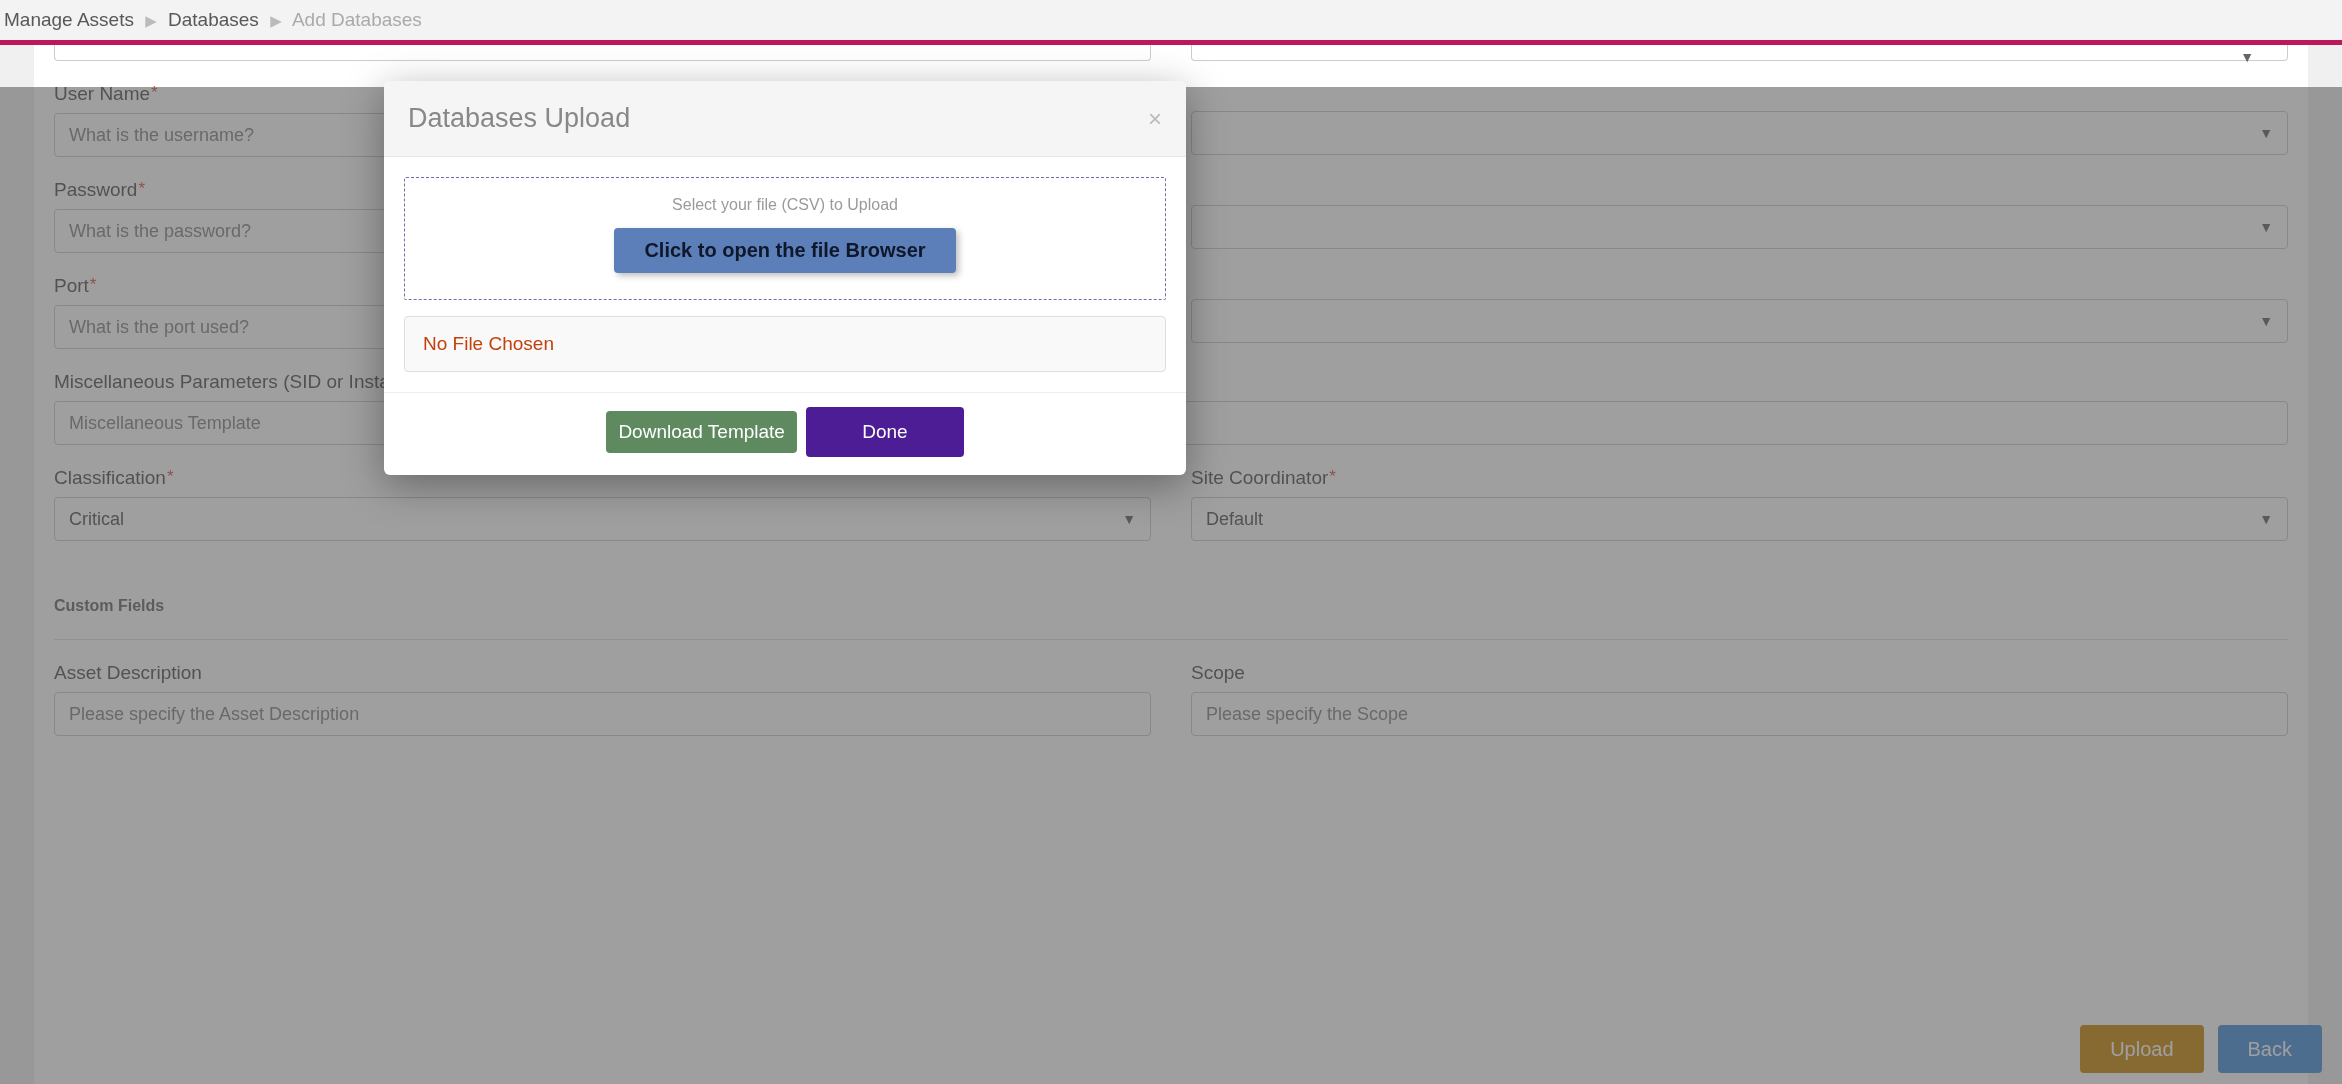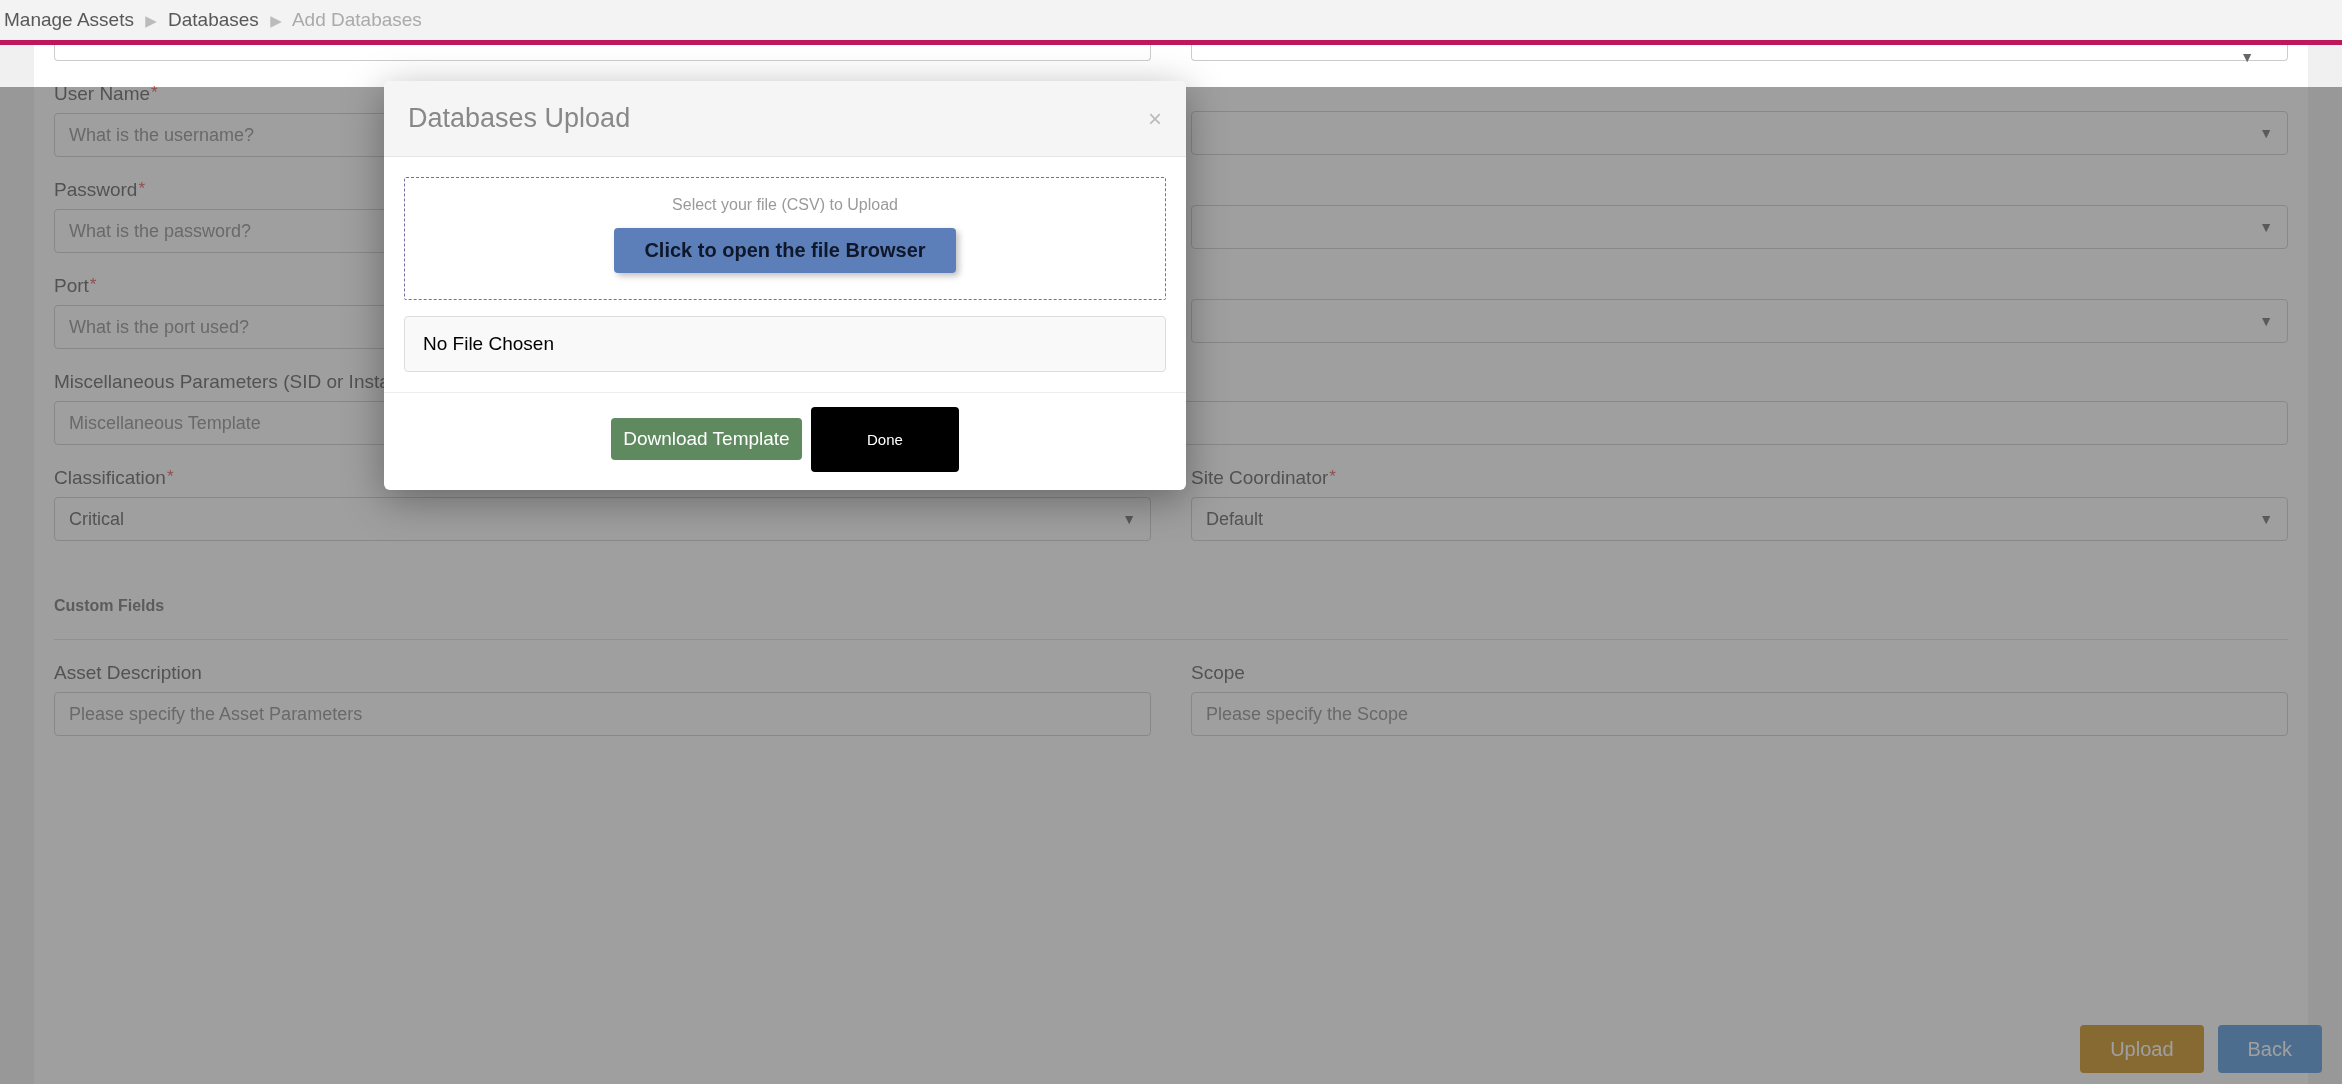--- a/index.html
+++ b/index.html
@@ -160,43 +160,43 @@
     box-shadow: 3px 3px 6px rgba(0,0,0,0.25);
     cursor: pointer;
   }
   .filebox {
     margin-top: 16px;
     border: 1px solid #ddd;
     border-radius: 4px;
     background: #f9f9f9;
     padding: 16px 18px;
     font-size: 19px;
-    color: #000000;
+    color: #c2410c;
   }
   .modal-foot {
     border-top: 1px solid #eee;
     padding: 14px 0 18px 0;
     text-align: center;
   }
   .btn-template {
     display: inline-block;
     background: #5f8a5f;
     color: #fff;
     font-size: 19px;
     padding: 10px 12px;
     border-radius: 4px;
     margin-right: 4px;
     cursor: pointer;
   }
   .btn-done {
     display: inline-block;
-    background: #000000;
+    background: #4c1d95;
     color: #fff;
-    font-size: 15px;
-    padding: 24px 56px;
+    font-size: 19px;
+    padding: 14px 56px;
     border-radius: 4px;
     cursor: pointer;
   }
   .topcontrol { width:100%; height:16px; border-left:1px solid #ccc; border-right:1px solid #ccc; border-bottom:1px solid #ccc; border-radius:0 0 4px 4px; background:#fff;}
   .righttop .arrow { position:absolute; right:34px; top:4px; font-size:14px; color:#666;}
 </style>
 </head>
 <body>
 
 <div class="breadcrumb">
@@ -298,21 +298,21 @@
       </div>
     </div>
 
     <div class="section-head">Custom Fields</div>
 
     <div class="form-cols">
       <div class="col">
         <div class="field">
           <label>Asset Description</label>
           <div class="control textval">
-            <span>Please specify the Asset Parameters</span>
+            <span>Please specify the Asset Description</span>
           </div>
         </div>
       </div>
       <div class="col">
         <div class="field">
           <label>Scope</label>
           <div class="control textval">
             <span>Please specify the Scope</span>
           </div>
         </div>

